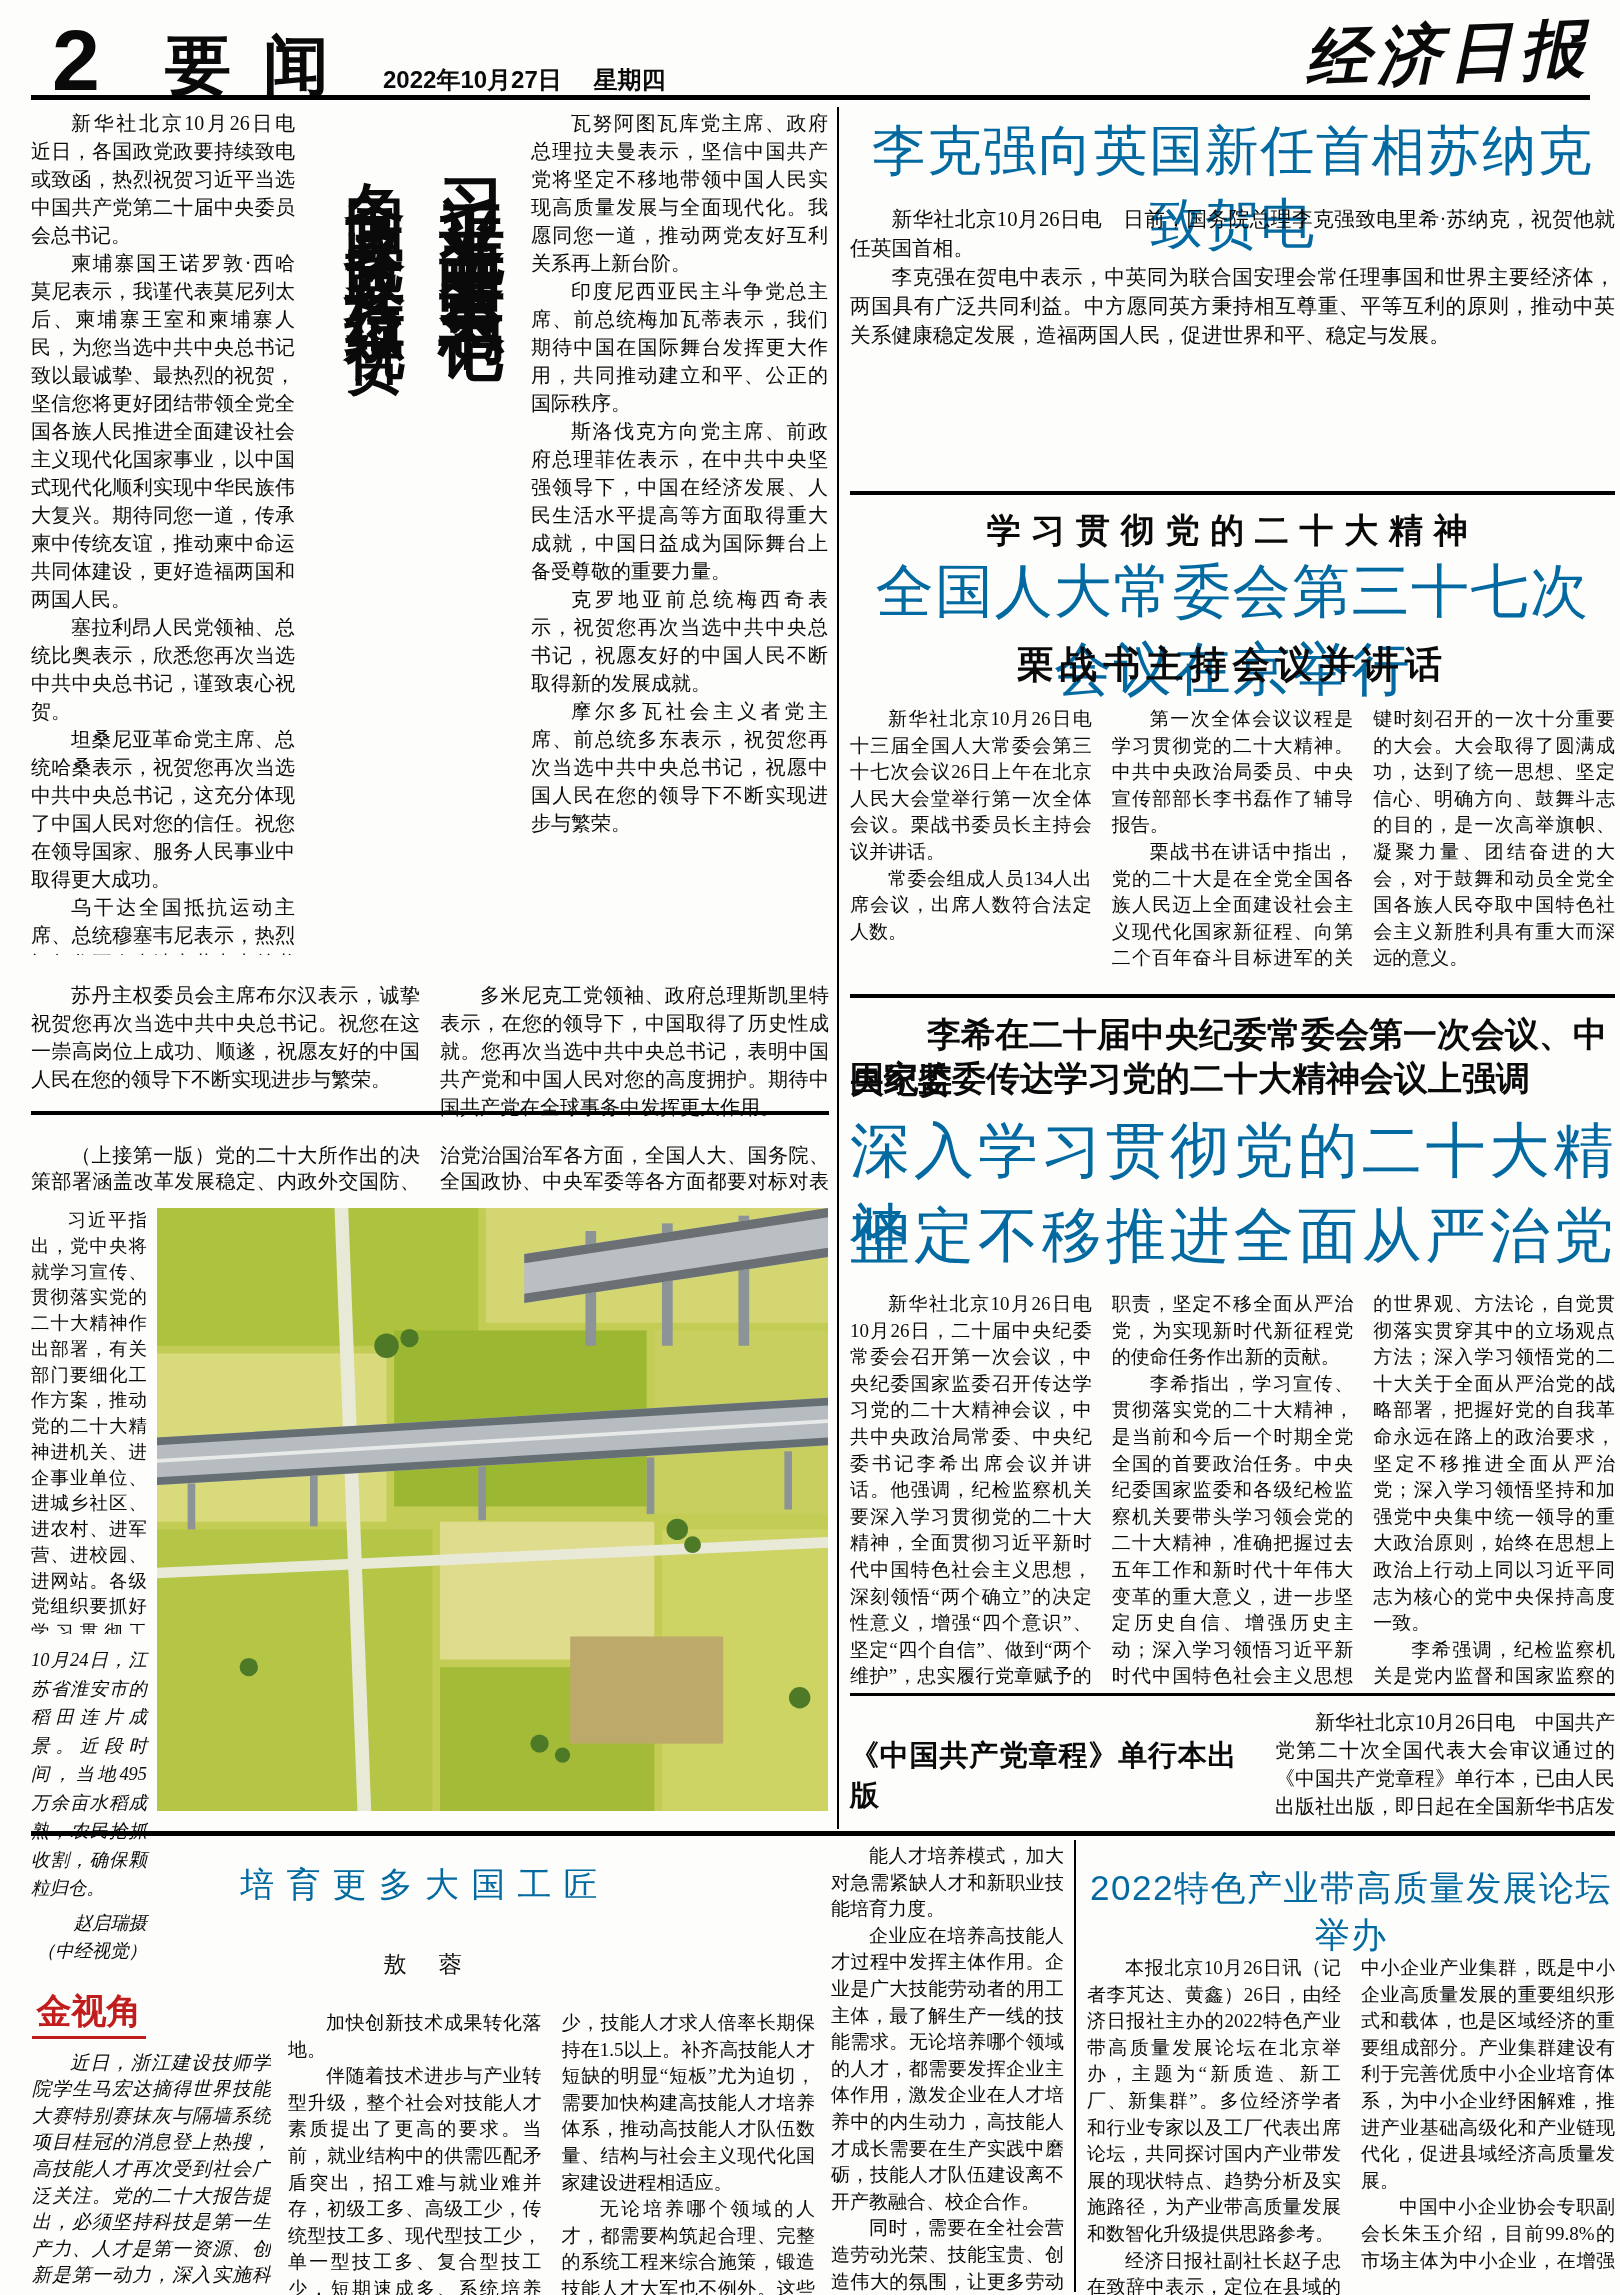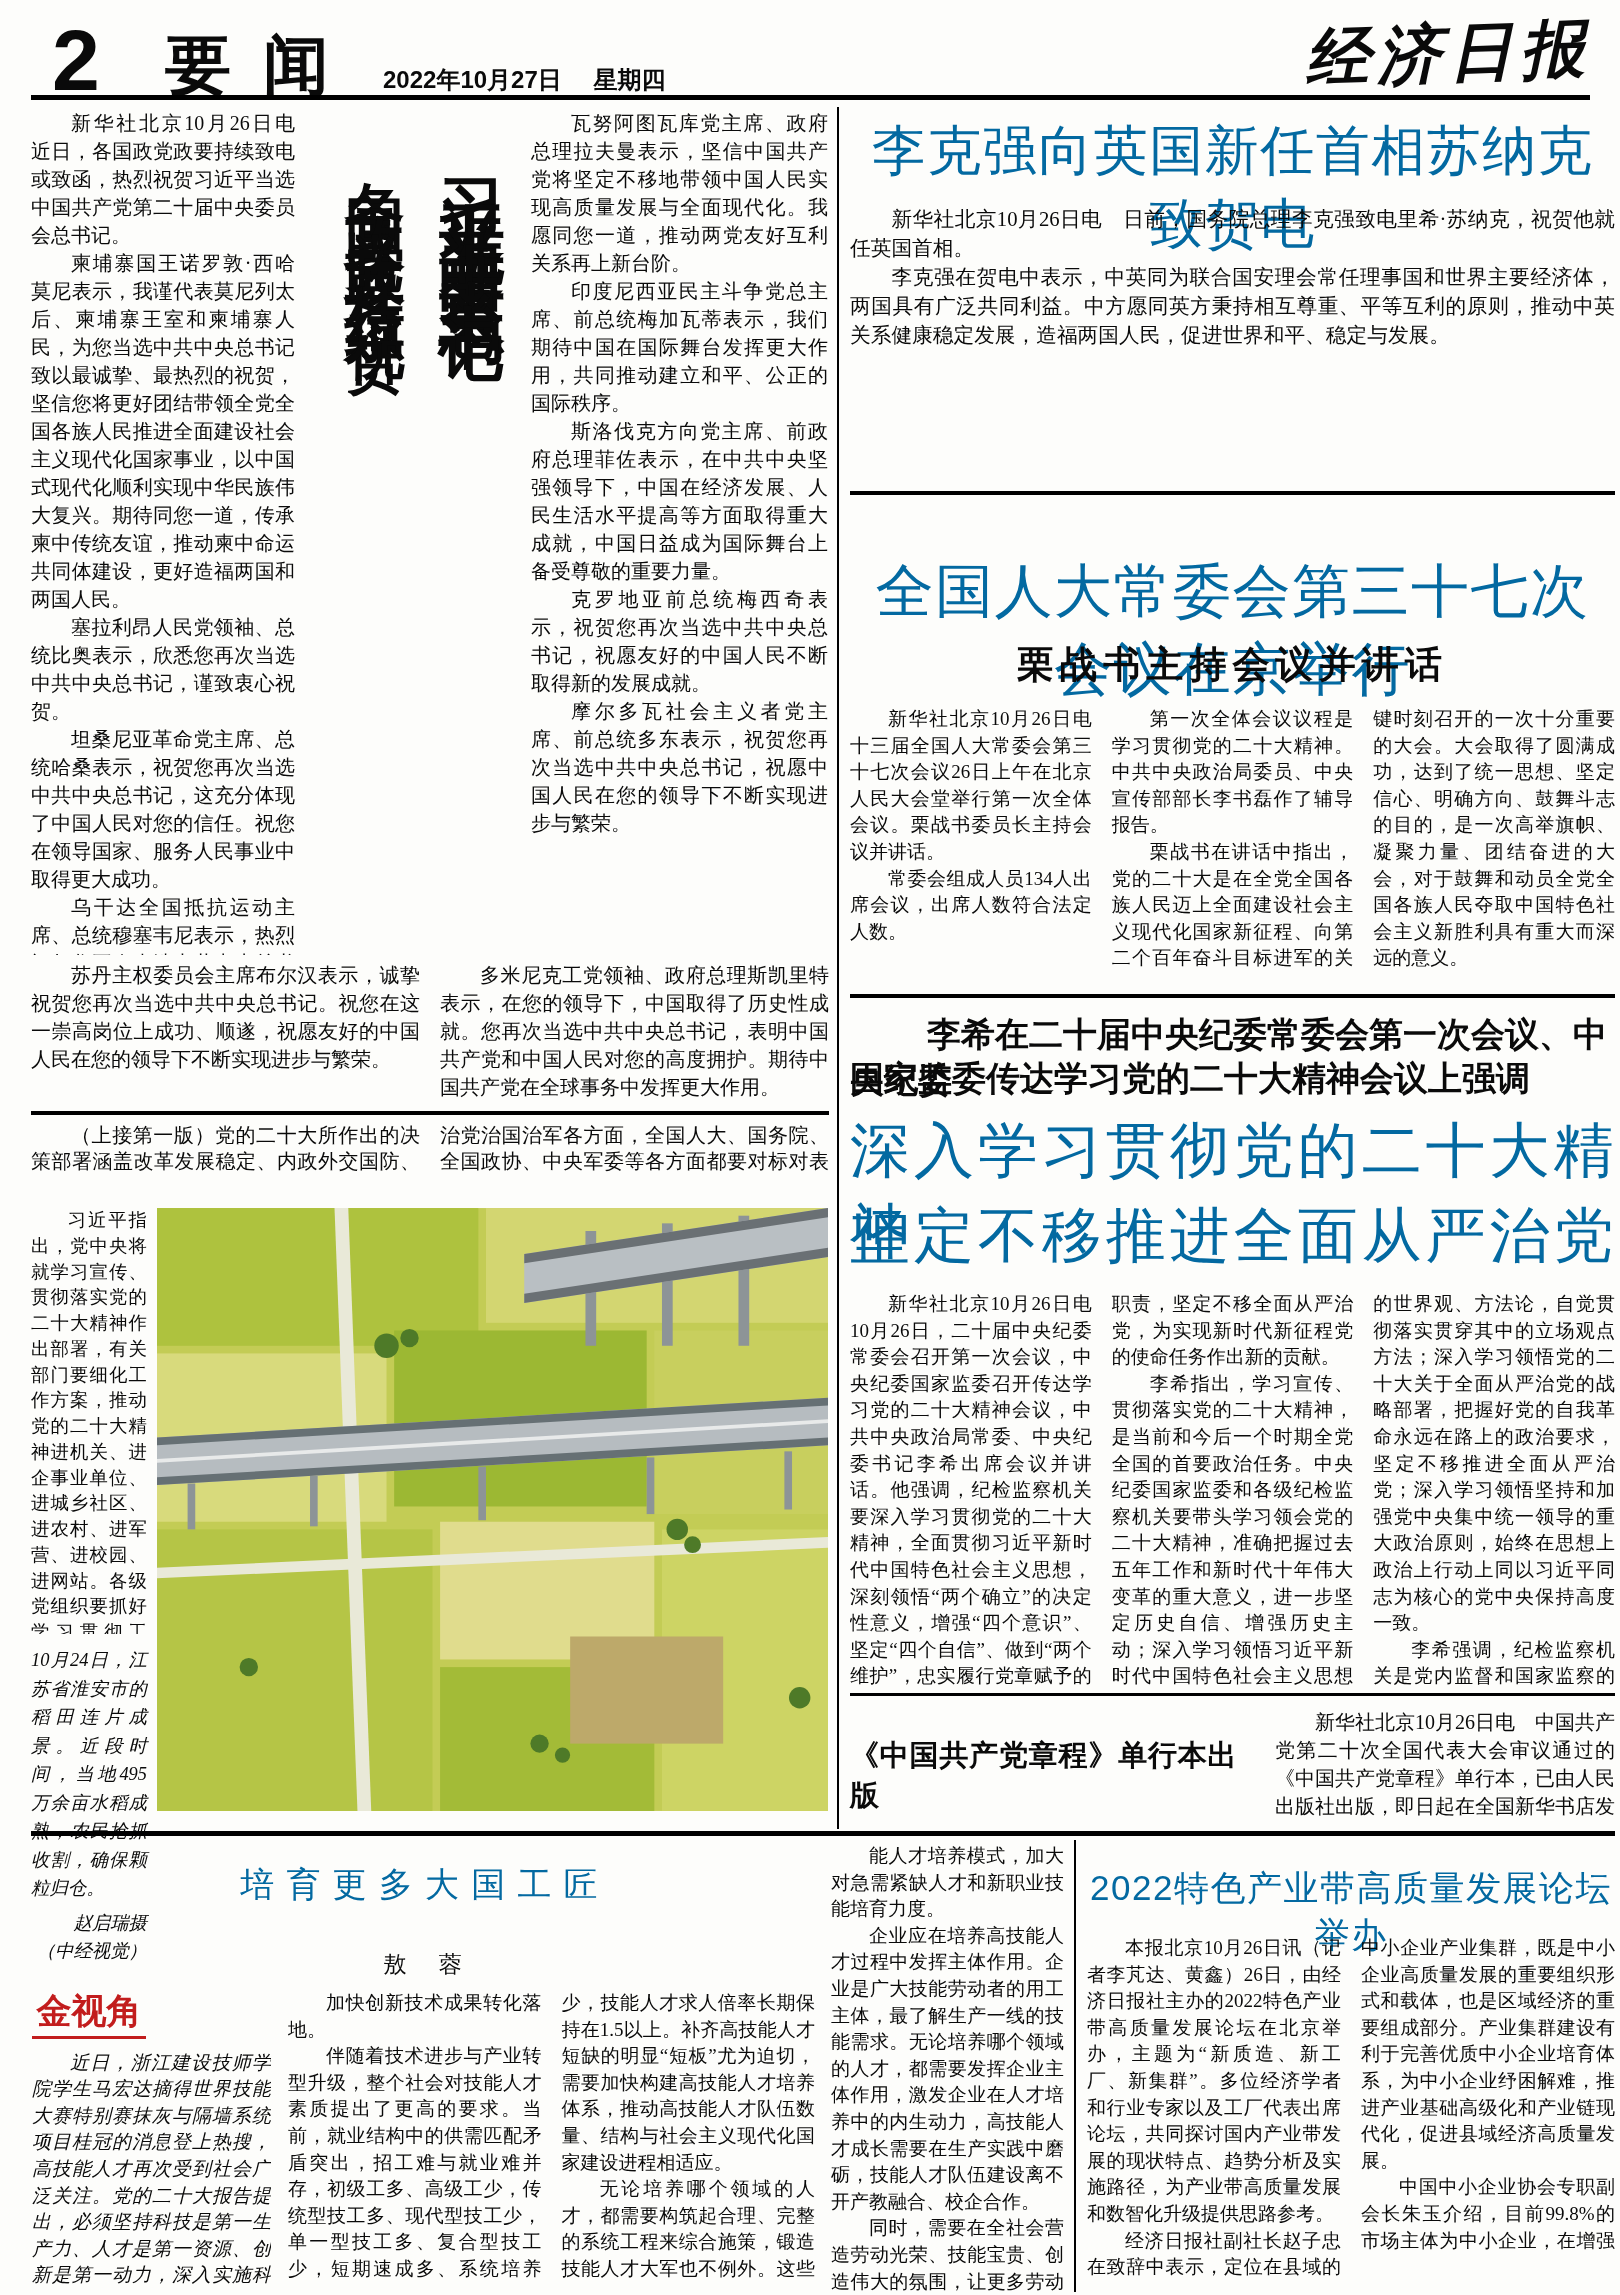--- a/index.html
+++ b/index.html
@@ -4,21 +4,21 @@
 <style>
   html,body{margin:0;padding:0;background:#888;}
   .page{position:relative;width:1620px;height:2295px;background:#fdfdfb;overflow:hidden;
         font-family:"Liberation Serif",serif;color:#0a0a0a;}
   .abs{position:absolute;}
   .rule{background:#000;}
   .sans{font-family:"Liberation Sans",sans-serif;}
   .serif{font-family:"Liberation Serif",serif;}
   .body-text{font-size:20px;line-height:1.40;text-align:justify;overflow:hidden;}
   .body-text p{margin:0;text-indent:2em;}
-  .cols2{column-count:2;column-gap:20px;}
+  .cols2{column-count:2;column-gap:20px;margin-top:20px;}
   .cols3{column-count:3;column-gap:20px;margin-top:8px;}
   .headline{font-weight:400;color:#0369a1;letter-spacing:1.5px;}
   .center{text-align:center;}
   .jline{text-align:justify;text-align-last:justify;}
   .vheads{writing-mode:vertical-rl;text-orientation:upright;font-weight:900;
           font-family:"Liberation Sans",sans-serif;line-height:1.55;}
   .vheads .vmain{font-size:66px;letter-spacing:12.2px;}
   .vheads .vsub{font-size:60px;letter-spacing:17px;padding-top:4.6px;}
   .kai{font-style:italic;}
   .caption{font-size:18.4px;line-height:1.55;font-style:italic;text-align:justify;}
@@ -135,20 +135,21 @@
   </div>
 
   <div class="abs sans headline center" style="left:850px;top:115px;width:765px;font-size:54px;">李克强向英国新任首相苏纳克致贺电</div>
   <div class="abs body-text" style="left:850px;top:205px;width:765px;height:153px;font-size:20.7px;">
       <p>新华社北京10月26日电　日前，国务院总理李克强致电里希·苏纳克，祝贺他就任英国首相。</p>
       <p>李克强在贺电中表示，中英同为联合国安理会常任理事国和世界主要经济体，两国具有广泛共同利益。中方愿同英方秉持相互尊重、平等互利的原则，推动中英关系健康稳定发展，造福两国人民，促进世界和平、稳定与发展。</p>
     </div>
 
   <div class="abs rule" style="left:850px;top:491px;width:765px;height:3.8px;"></div>
 
+  <div class="abs sans center" style="left:850px;top:508px;width:765px;font-size:34px;font-weight:700;letter-spacing:10.7px;">学习贯彻党的二十大精神</div>
   <div class="abs sans headline center" style="left:850px;top:553px;width:765px;font-size:58px;">全国人大常委会第三十七次会议在京举行</div>
   <div class="abs sans center" style="left:850px;top:640px;width:765px;font-size:37px;font-weight:700;letter-spacing:6.1px;">栗战书主持会议并讲话</div>
   <div class="abs body-text cols3" style="left:850px;top:698px;width:765px;height:291px;font-size:19px;">
       <p>新华社北京10月26日电　十三届全国人大常委会第三十七次会议26日上午在北京人民大会堂举行第一次全体会议。栗战书委员长主持会议并讲话。</p>
       <p>常委会组成人员134人出席会议，出席人数符合法定人数。</p>
       <p>第一次全体会议议程是学习贯彻党的二十大精神。中共中央政治局委员、中央宣传部部长李书磊作了辅导报告。</p>
       <p>栗战书在讲话中指出，党的二十大是在全党全国各族人民迈上全面建设社会主义现代化国家新征程、向第二个百年奋斗目标进军的关键时刻召开的一次十分重要的大会。大会取得了圆满成功，达到了统一思想、坚定信心、明确方向、鼓舞斗志的目的，是一次高举旗帜、凝聚力量、团结奋进的大会，对于鼓舞和动员全党全国各族人民夺取中国特色社会主义新胜利具有重大而深远的意义。</p>
     </div>
 
   <div class="abs rule" style="left:850px;top:994px;width:765px;height:3.8px;"></div>

